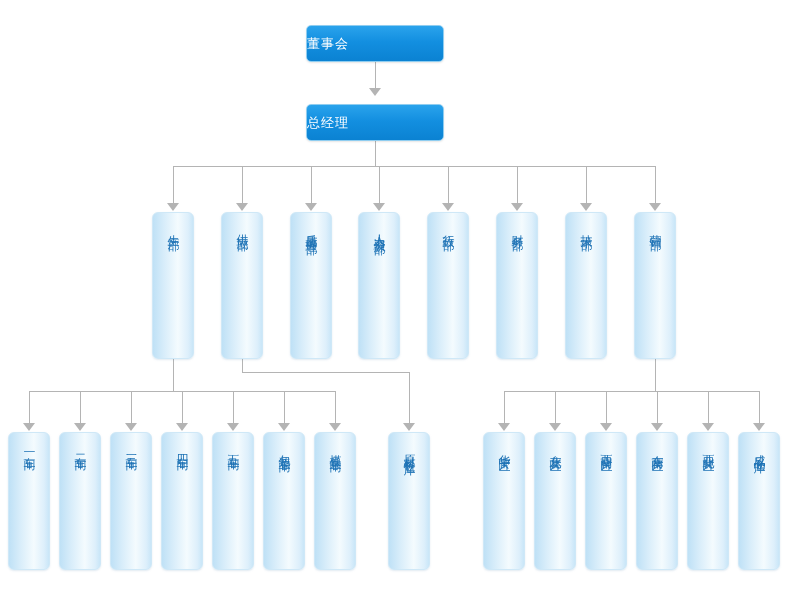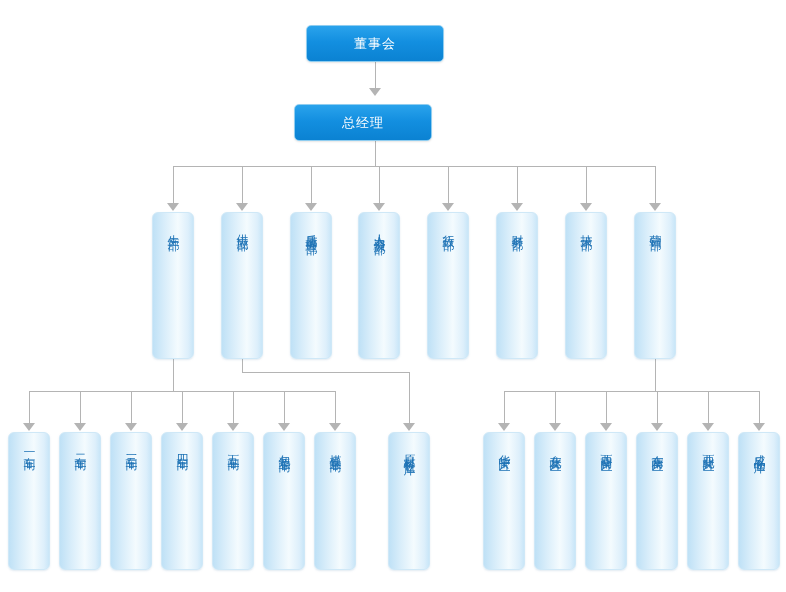--- a/index.html
+++ b/index.html
@@ -35,21 +35,20 @@
   
   .node-primary {
     position: absolute;
     box-sizing: border-box;
     border-radius: 5px;
     background: linear-gradient(180deg, #2aa3ec 0%, #138fe0 45%, #0b82d2 100%);
     border: 1px solid #8fcdf0;
     box-shadow: 0 1px 2px rgba(0,0,0,0.10);
     display: flex;
     align-items: center;
-    justify-content: center;
   }
   .node-primary .node-label {
     color: #ffffff;
     font-size: 13px;
     letter-spacing: 1px;
     line-height: 1.2;
     white-space: nowrap;
   }
   
   .node-vert {
@@ -128,21 +127,21 @@
     <div class="arrow-head" style="left: 600px; top: 423px;"></div>
     <div class="conn-v" style="left: 657px; top: 391px; height: 32px;"></div>
     <div class="arrow-head" style="left: 651px; top: 423px;"></div>
     <div class="conn-v" style="left: 708px; top: 391px; height: 32px;"></div>
     <div class="arrow-head" style="left: 702px; top: 423px;"></div>
     <div class="conn-v" style="left: 759px; top: 391px; height: 32px;"></div>
     <div class="arrow-head" style="left: 753px; top: 423px;"></div>
     <div class="node-primary" style="left: 306px; top: 25px; width: 138px; height: 37px;">
       <span class="node-label">董事会</span>
     </div>
-    <div class="node-primary" style="left: 294px; top: 104px; width: 138px; height: 37px;">
+    <div class="node-primary" style="left: 306px; top: 104px; width: 138px; height: 37px;">
       <span class="node-label">总经理</span>
     </div>
     <div class="node-vert" style="left: 152px; top: 212px; width: 42px; height: 147px;">
       <span class="node-label">生产部</span>
     </div>
     <div class="node-vert" style="left: 221px; top: 212px; width: 42px; height: 147px;">
       <span class="node-label">供应部</span>
     </div>
     <div class="node-vert" style="left: 290px; top: 212px; width: 42px; height: 147px;">
       <span class="node-label">质量管理部</span>

